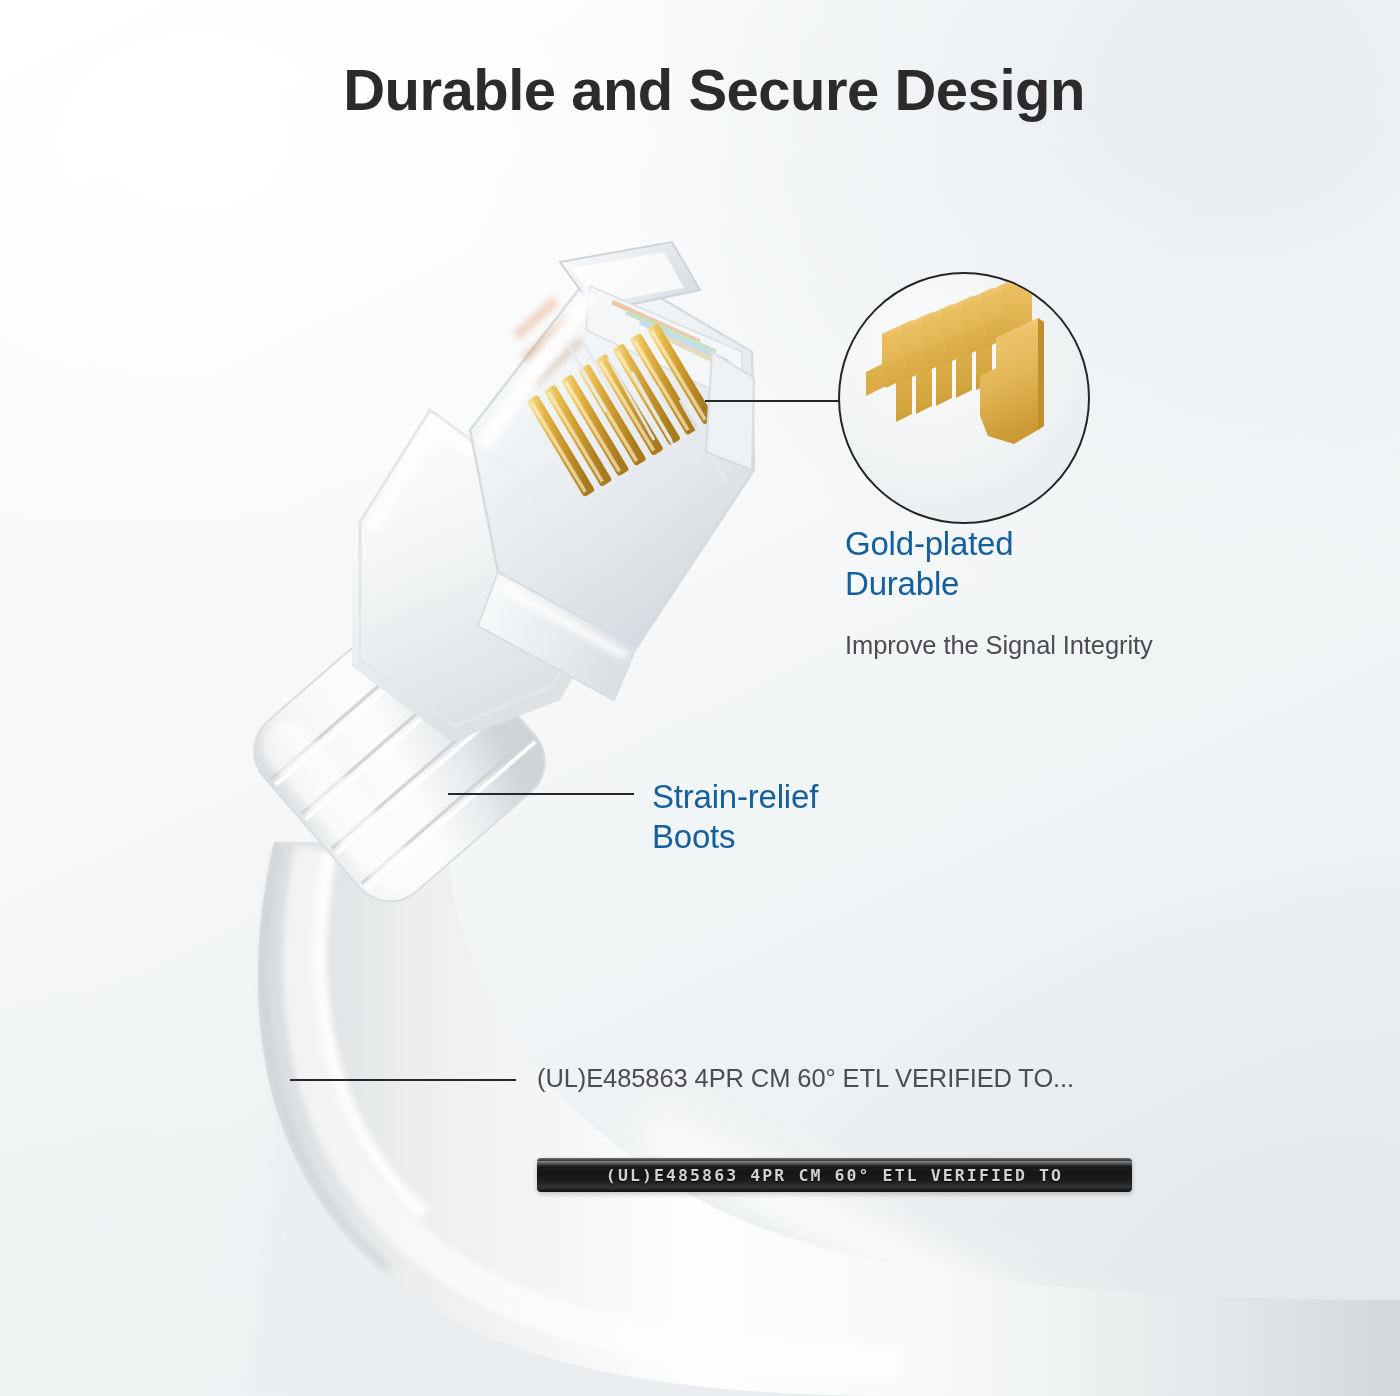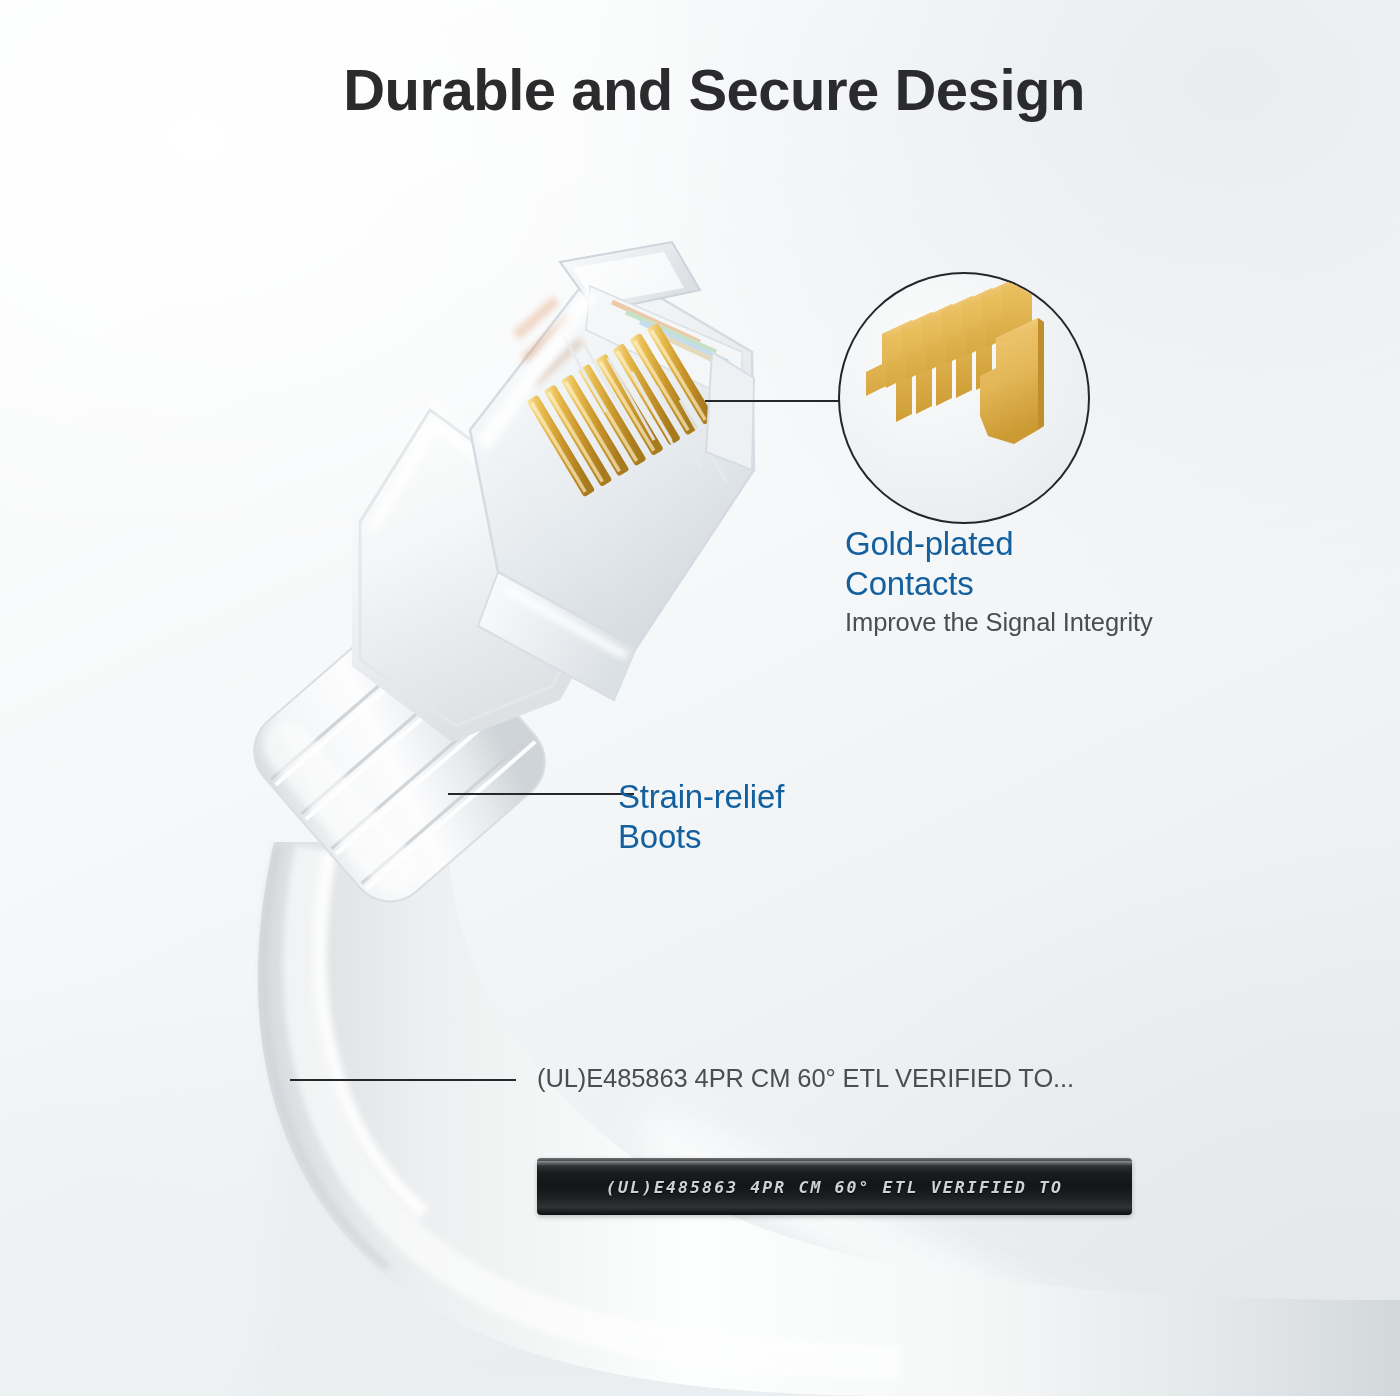--- a/index.html
+++ b/index.html
@@ -72,41 +72,40 @@
   .lead-ul     { left:290px; top:1079px; width:226px; }
 
   
   .callout { position:absolute; }
   .callout h2 {
     font-size:33px; font-weight:normal; line-height:1.22;
     color:#14609f; letter-spacing:-0.2px;
   }
   .callout p {
     font-size:25.5px; font-weight:normal; line-height:1.3;
-    color:#4b4d50; margin-top:1px; letter-spacing:-0.1px;
+    color:#4b4d50; margin-top:24px; letter-spacing:-0.1px;
   }
   .c-gold   { left:845px; top:524px; width:420px; }
-  .c-strain { left:618px; top:777px; width:420px; }
+  .c-strain { left:652px; top:777px; width:420px; }
   .c-ul     { left:537px; top:1052px; width:650px; }
   .c-ul h2  { font-size:33px; }
   .c-ul p   { margin-top:10px; white-space:nowrap; }
 
   
   .strip {
     position:absolute;
     left:537px; top:1158px;
-    width:595px; height:57px;
+    width:595px; height:34px;
     border-radius:4px;
     background:
       linear-gradient(to bottom,
         #6e7073 0%, #3c3e41 7%, #1b1c1e 26%,
         #141517 48%, #1d1e20 68%, #303234 86%, #0d0e0f 100%);
     box-shadow:0 2px 5px rgba(0,0,0,.22);
     overflow:hidden;
-    font-style:italic;
   }
   .strip .sheen {
     position:absolute; left:0; right:0; top:3px; height:5px;
     background:linear-gradient(to bottom, rgba(255,255,255,.40), rgba(255,255,255,0));
   }
   .strip .ptxt {
     position:absolute; left:0; right:0; top:50%;
     transform:translateY(-50%);
     text-align:center;
     font-family:"DejaVu Sans Mono", monospace;
@@ -332,21 +331,21 @@
   </svg>
 </div>
 
 <div class="lead lead-gold"></div>
 <div class="lead lead-strain"></div>
 <div class="lead lead-ul"></div>
 
 <div class="callout c-gold">
   <h2>
     <span>Gold-plated</span><br>
-    <span>Contacts</span>
+    <span>Durable</span>
   </h2>
   <p>Improve the Signal Integrity</p>
 </div>
 
 <div class="callout c-strain">
   <h2>
     <span>Strain-relief</span><br>
     <span>Boots</span>
   </h2>
 </div>

